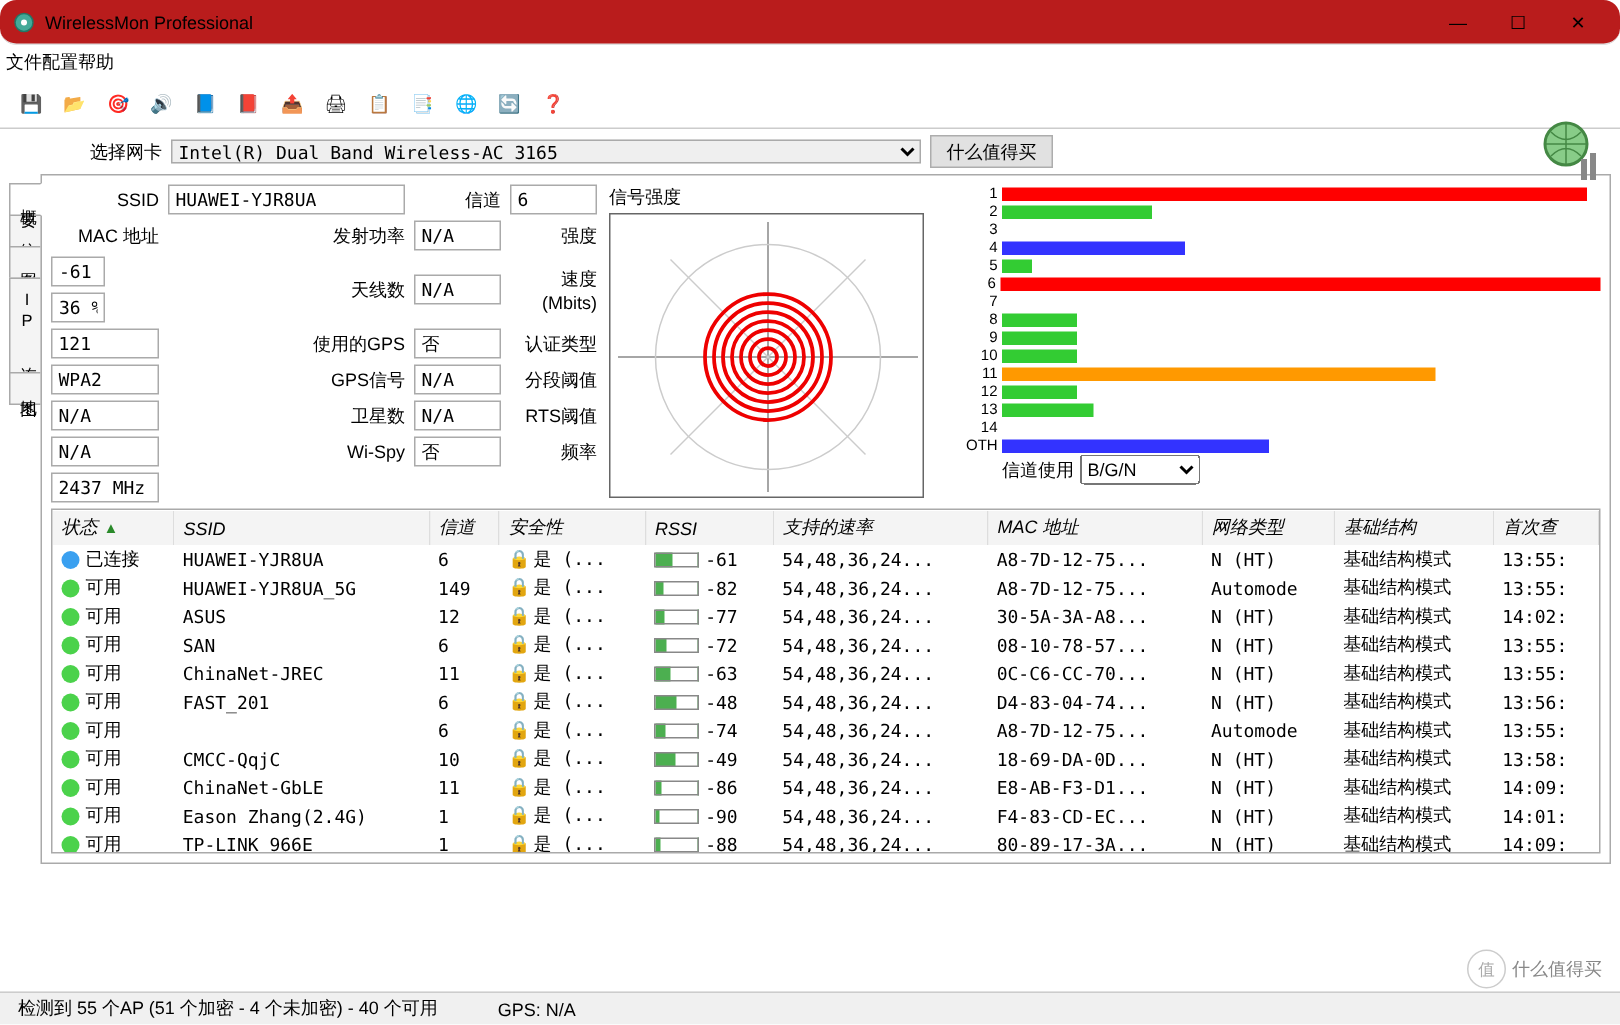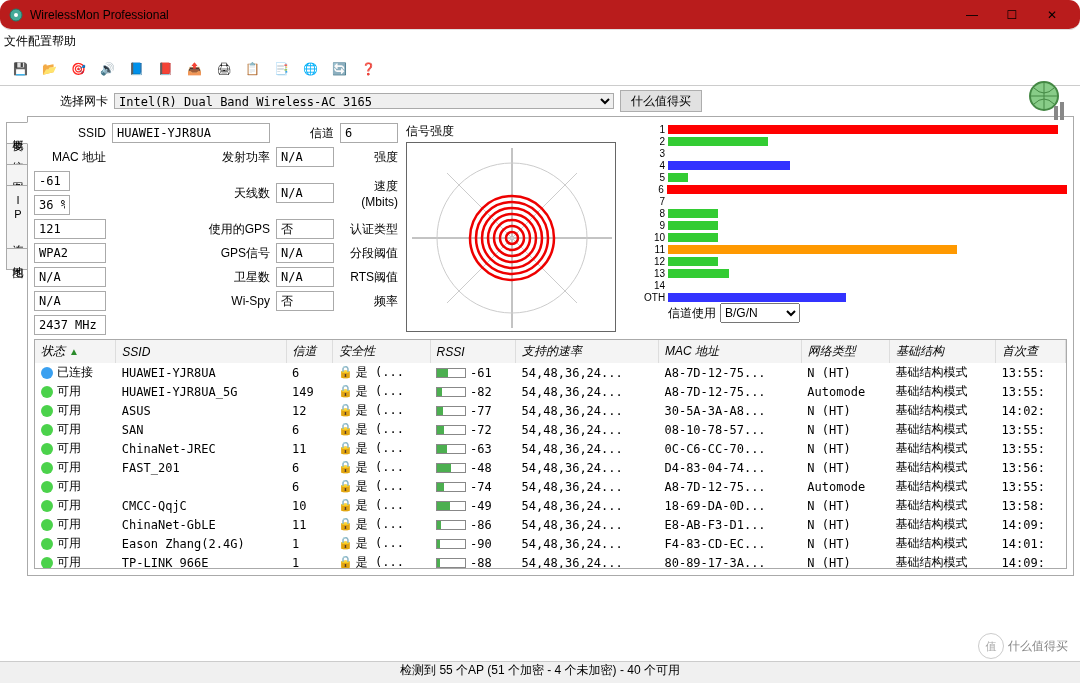--- a/index.html
+++ b/index.html
@@ -44,21 +44,21 @@
 .ch-select select { width: 80px; height: 20px; }
 
 .grid-wrap { border: 1px solid #aaa; height: 230px; overflow: auto; background: #fff; }
 .grid { width: 100%; border-collapse: collapse; }
 .grid th { background: #f4f4f4; border-right: 1px solid #ddd; text-align: left; padding: 3px 6px; font-weight: normal; position: sticky; top: 0; font-style: italic; }
 .grid td { padding: 1px 6px; white-space: nowrap; font-family: monospace; font-size: 12px; }
 .status-dot { display: inline-block; width: 12px; height: 12px; border-radius: 50%; vertical-align: middle; margin-right: 4px; }
 .lock-icon { color: #c09020; margin-right: 2px; }
 .rssi-bar { display: inline-block; width: 30px; height: 10px; border: 1px solid #888; vertical-align: middle; margin-right: 4px; background: linear-gradient(to right, #4caf50 var(--p), #fff var(--p)); }
 
-.statusbar { position: absolute; bottom: 0; left: 0; right: 0; height: 22px; border-top: 1px solid #ccc; display: flex; align-items: center; padding: 0 12px; gap: 40px; background: #f0f0f0; font-size: 12px; flex-direction: column; }
+.statusbar { position: absolute; bottom: 0; left: 0; right: 0; height: 22px; border-top: 1px solid #ccc; display: flex; align-items: center; padding: 0 12px; gap: 40px; background: #f0f0f0; font-size: 12px; }
 .watermark { position: absolute; right: 12px; bottom: 24px; display: flex; align-items: center; gap: 4px; color: #888; font-size: 13px; }
 .watermark .circle { width: 26px; height: 26px; border-radius: 50%; border: 1px solid #ccc; display: flex; align-items: center; justify-content: center; font-size: 11px; color: #aaa; }
 .sort-arrow { color: #2a8a2a; font-size: 10px; margin-left: 4px; }
 </style>
 </head>
 <body>
 
 <div class="titlebar">
   <span class="app-icon">
     <svg viewBox="0 0 16 16">

